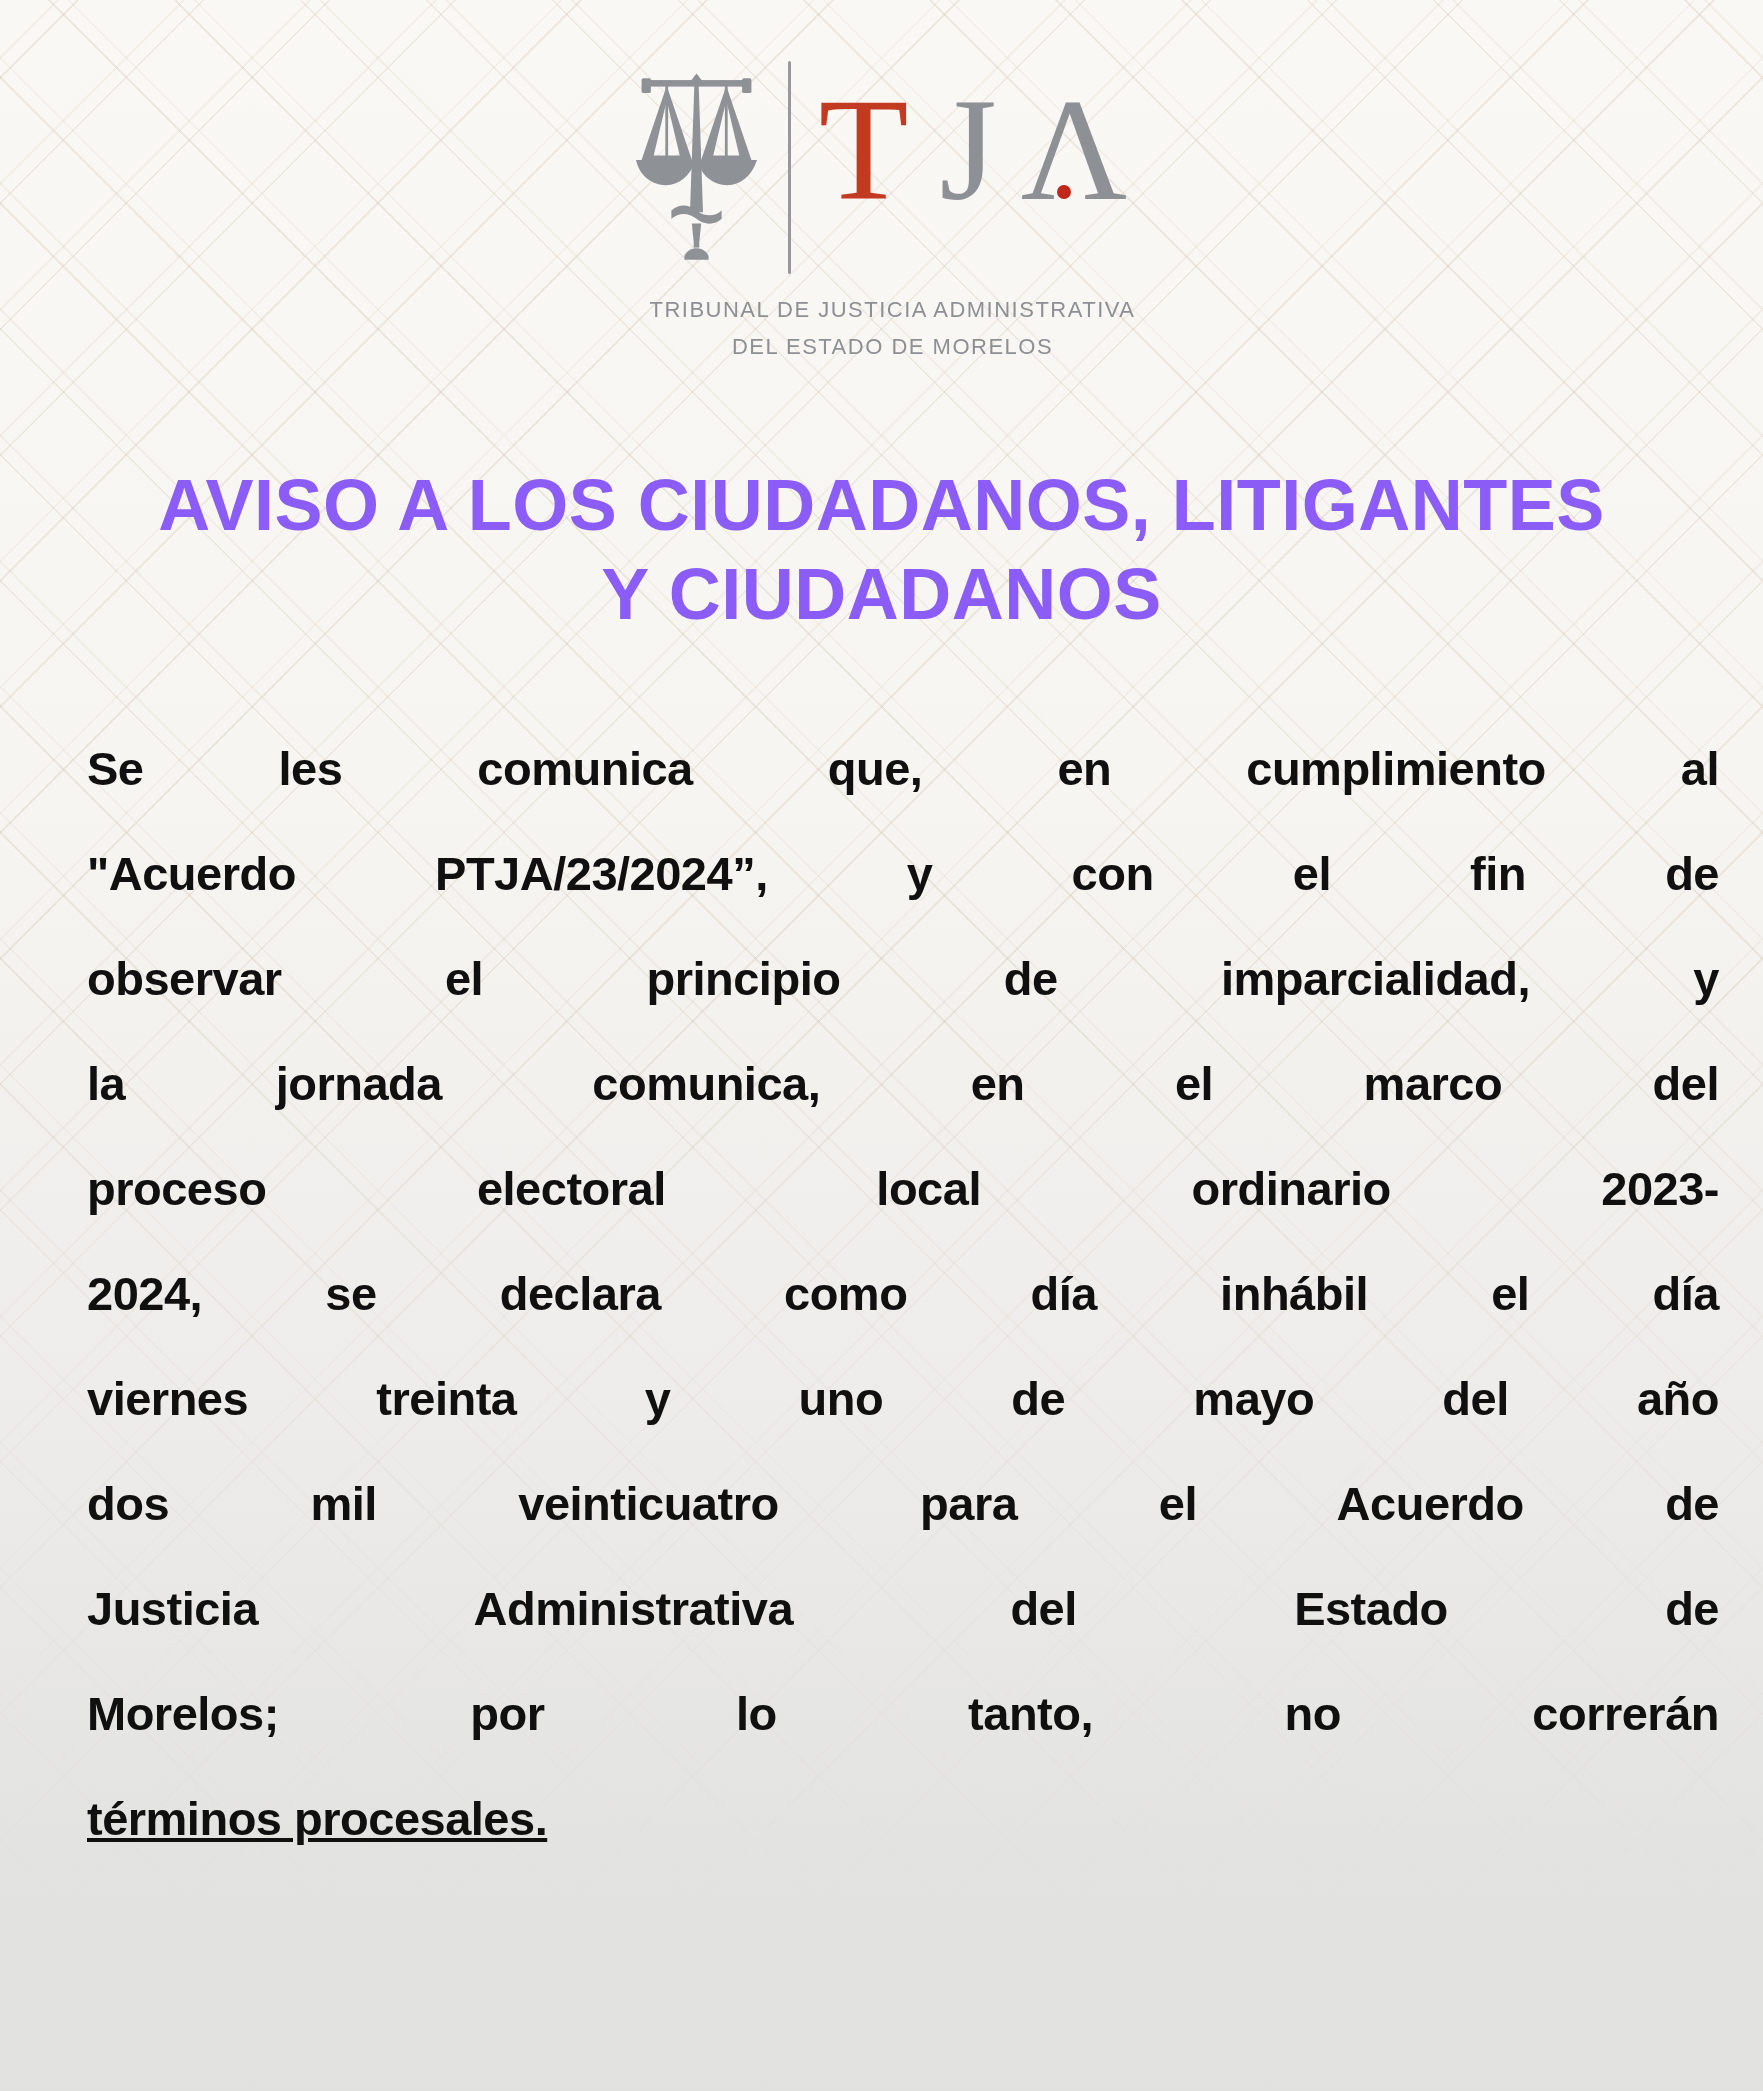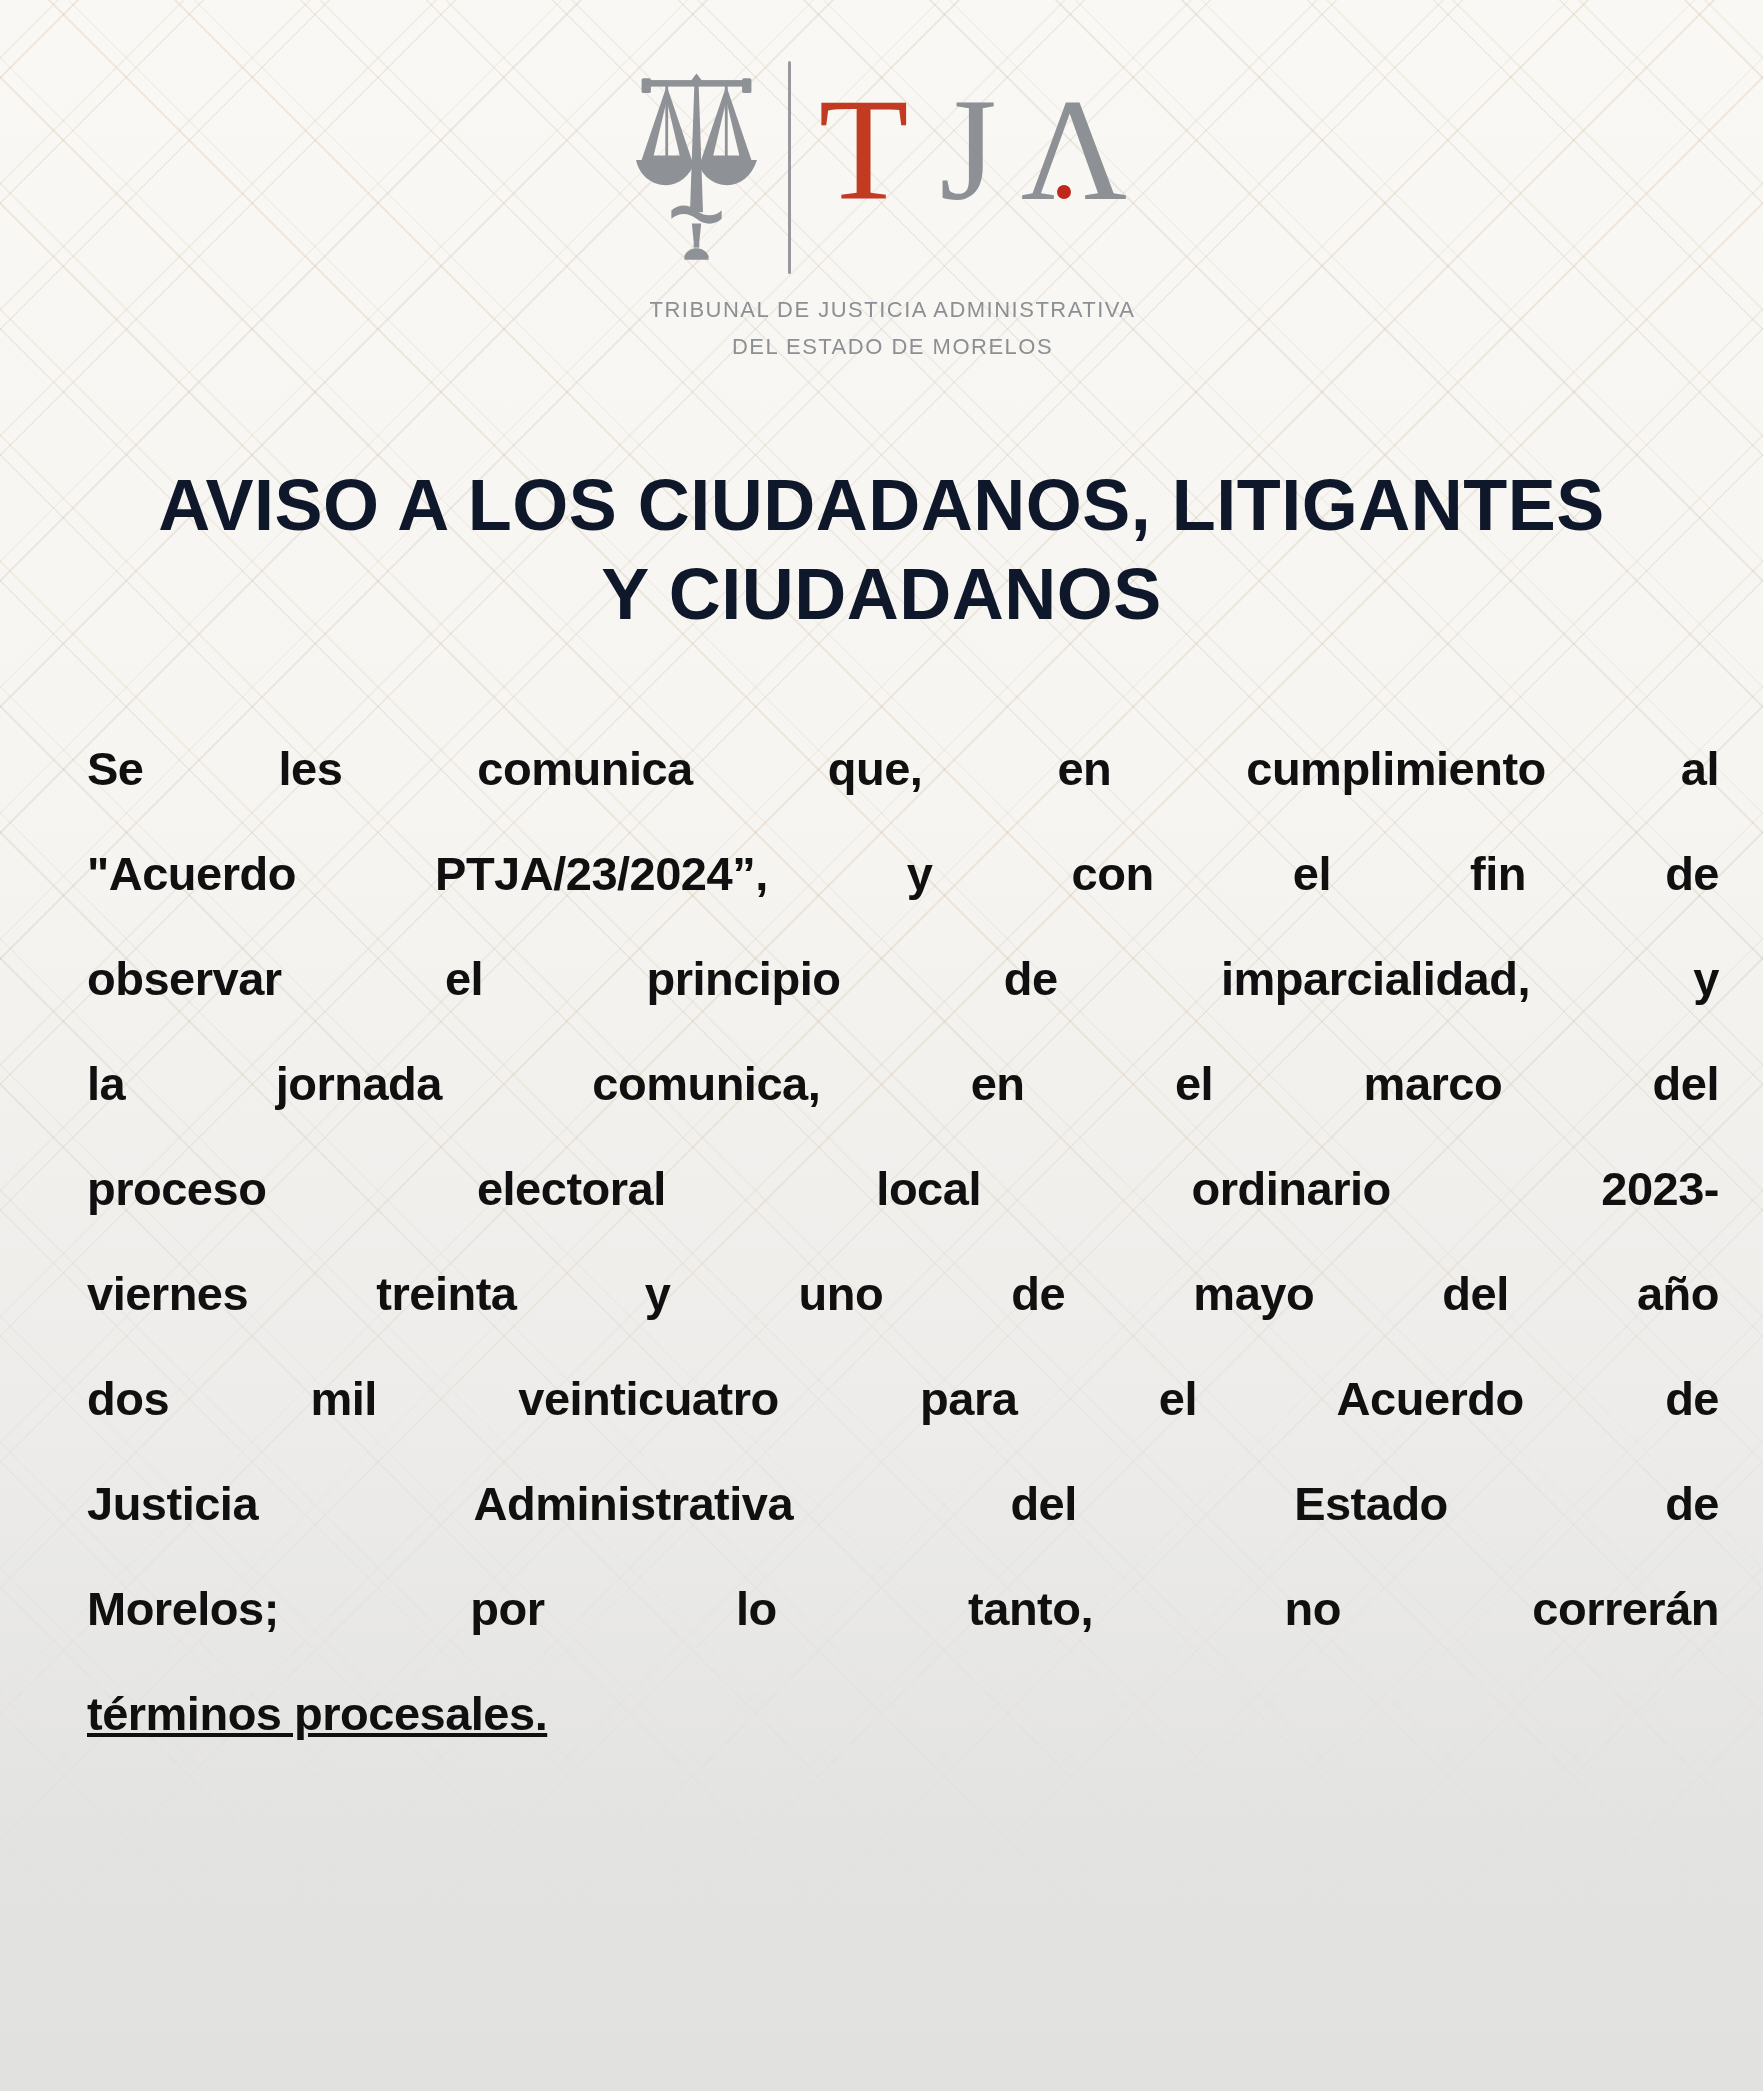--- a/index.html
+++ b/index.html
@@ -73,21 +73,21 @@
     margin-top: 13px;
     margin-left: 22px;
   }
   
   .title {
     margin: 96px 87px 4px 87px;
     text-align: center;
     font-weight: 700;
     font-size: 72px;
     line-height: 89px;
-    color: #0f172a;
+    color: #8b5cf6;
     letter-spacing: 0.5px;
   }
   .title-line { display: block; }
   
   .body-text {
     margin: 77px 44px 0 87px;
     color: #101010;
     font-weight: 700;
     font-size: 47px;
     letter-spacing: -0.5px;
@@ -161,20 +161,21 @@
     <span class="title-line">AVISO A LOS CIUDADANOS, LITIGANTES</span>
     <span class="title-line">Y CIUDADANOS</span>
   </h1>
 
   <main class="body-text">
     <div class="body-line">Se les comunica que, en cumplimiento al</div>
     <div class="body-line">"Acuerdo PTJA/23/2024”, y con el fin de</div>
     <div class="body-line">observar el principio de imparcialidad, y</div>
     <div class="body-line">la jornada comunica, en el marco del</div>
     <div class="body-line">proceso electoral local ordinario 2023-</div>
+    <div class="body-line">2024, se declara como día inhábil el día</div>
     <div class="body-line">viernes treinta y uno de mayo del año</div>
     <div class="body-line">dos mil veinticuatro para el Acuerdo de</div>
     <div class="body-line">Justicia Administrativa del Estado de</div>
     <div class="body-line">Morelos; por lo tanto, no correrán</div>
     <div class="body-line last">términos procesales.</div>
   </main>
 
 </div>
 
 

